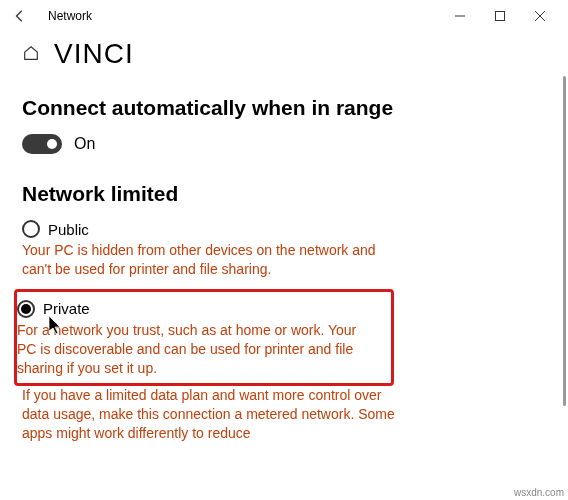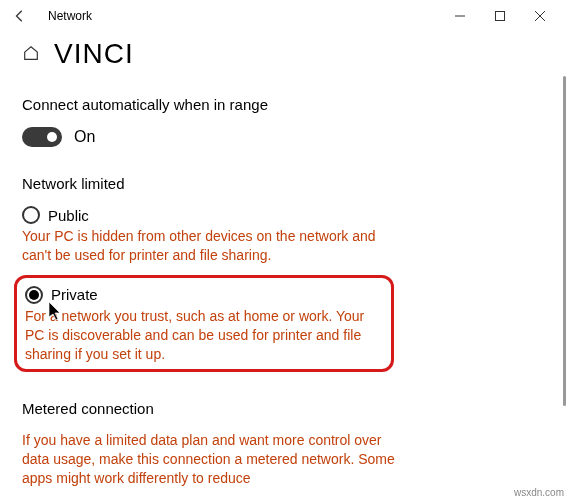--- a/index.html
+++ b/index.html
@@ -54,22 +54,22 @@
     .page-title {
       font-size: 28px;
       font-weight: 400;
       letter-spacing: 1px;
     }
     .content {
       padding: 0 22px;
       position: relative;
     }
     .section-heading {
-      font-size: 15px;
-      font-weight: 400;
+      font-size: 21px;
+      font-weight: 700;
       margin-top: 8px;
       margin-bottom: 14px;
     }
     .section-heading.mt {
       margin-top: 28px;
     }
     .toggle-row {
       display: flex;
       align-items: center;
       gap: 12px;
@@ -117,22 +117,22 @@
     }
     .radio-label { font-size: 15px; }
     .radio-desc {
       font-size: 14px;
       line-height: 1.35;
       color: #c2410c;
       max-width: 360px;
     }
     .private-box {
       border: 3px solid #d61a1a;
-      border-radius: 12px;
-      padding: 8px 10px 6px 8px;
+      border-radius: 4px;
+      padding: 8px 10px 6px 0;
       margin-left: -8px;
       max-width: 380px;
       position: relative;
     }
     .cursor {
       position: absolute;
       left: 32px;
       top: 24px;
       pointer-events: none;
     }
@@ -225,19 +225,18 @@
         </div>
         <div class="radio-desc">For a network you trust, such as at home or work. Your PC is discoverable and can be used for printer and file sharing if you set it up.</div>
       </div>
       <svg class="cursor" width="16" height="20" viewBox="0 0 16 20">
         <path d="M0 0 L0 15 L4 12 L7 18 L9 17 L6 11 L11 11 Z" fill="#000" stroke="#fff" stroke-width="0.7"></path>
       </svg>
     </div>
 
   </div>
 
-  <div class="section-heading mt">Metered connection</div>
   <div class="radio-desc" style="max-width:380px">If you have a limited data plan and want more control over data usage, make this connection a metered network. Some apps might work differently to reduce</div>
 
 </div>
 
 <div class="scrollbar"></div>
 <div class="watermark">wsxdn.com</div>
 
 </body></html>

